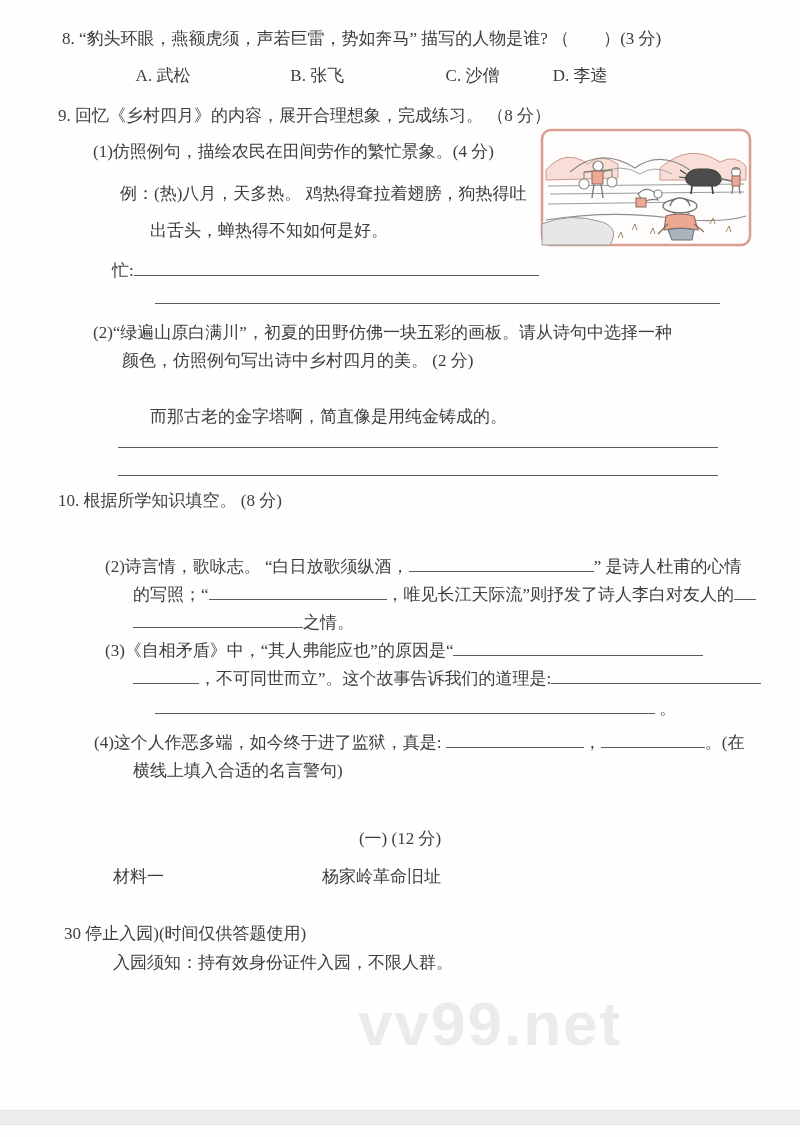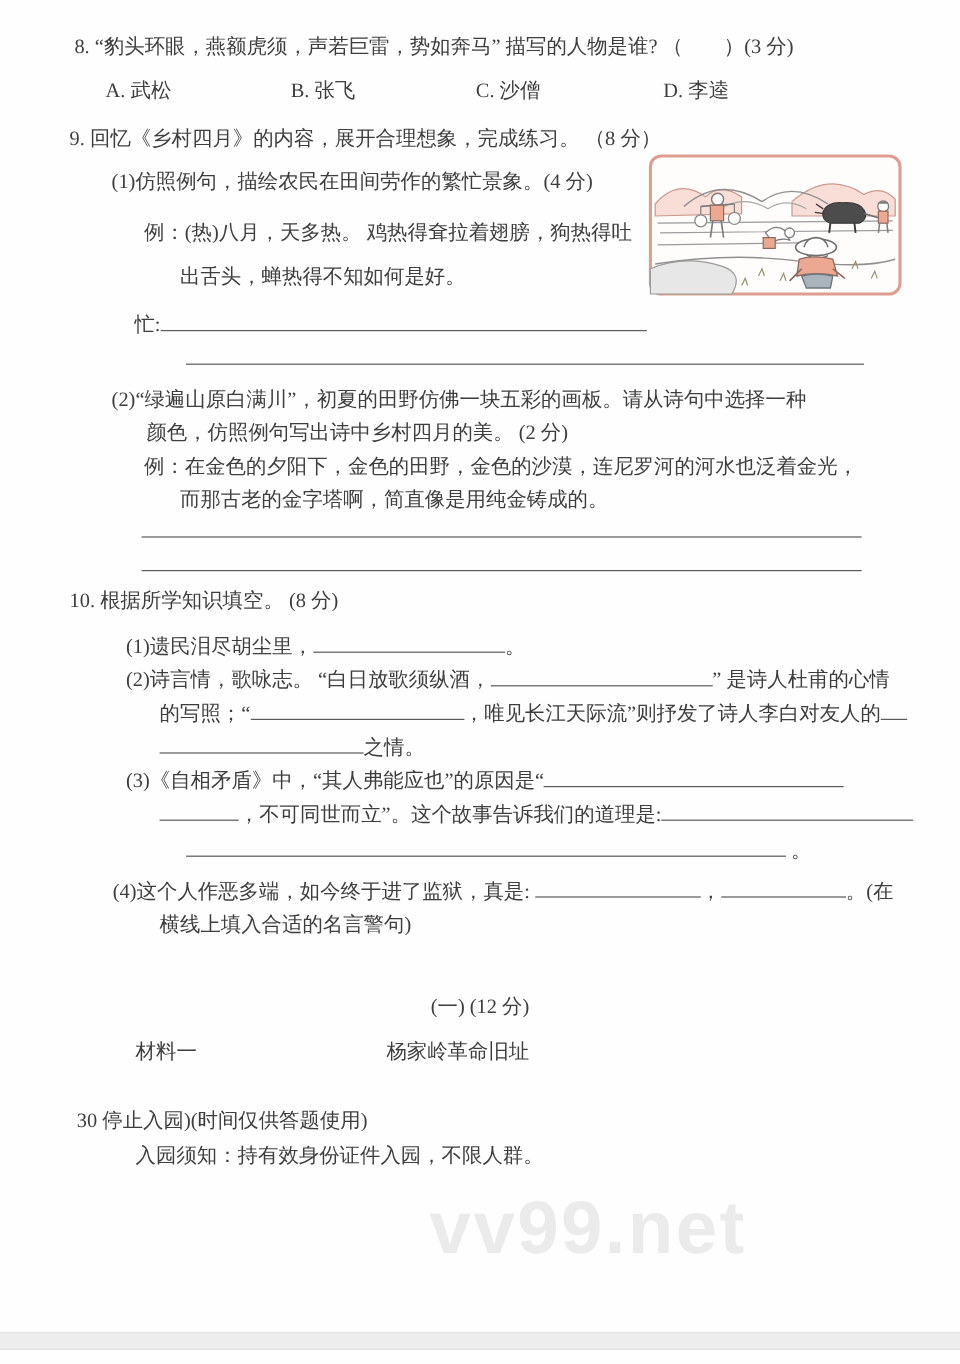--- a/index.html
+++ b/index.html
@@ -12,21 +12,21 @@
     color:#3d3d3d;
     font-size:17px;
   }
   .ln{position:absolute;white-space:nowrap;line-height:26px;}
   .blank{
     display:inline-block;
     border-bottom:1.5px solid #5a5a5a;
     height:17px;
     vertical-align:baseline;
   }
-  .opt{display:inline-block;}
+  .opt{display:inline-block;text-align:center;}
   .center{width:800px;text-align:center;}
   .illus{
     position:absolute;left:540px;top:128px;
     width:212px;height:119px;
   }
   .watermark{
     position:absolute;left:358px;top:988px;
     font-family:"Liberation Sans","DejaVu Sans",sans-serif;
     font-weight:bold;font-size:62px;letter-spacing:2px;
     color:#ebebeb;user-select:none;
@@ -106,34 +106,30 @@
 
   <div class="ln" style="top:258px;left:112px">
     <span>忙:</span><span class="blank" style="width:405px"></span>
   </div>
   <div class="ln" style="top:286px;left:155px">
     <span class="blank" style="width:565px"></span>
   </div>
 
   <div class="ln" style="top:320px;left:93px">(2)“绿遍山原白满川”，初夏的田野仿佛一块五彩的画板。请从诗句中选择一种</div>
   <div class="ln" style="top:348px;left:122px">颜色，仿照例句写出诗中乡村四月的美。 (2 分)</div>
-  <div class="ln" style="top:376px;left:120px">例：在金色的夕阳下，金色的田野，金色的沙漠，连尼罗河的河水也泛着金光，</div>
   <div class="ln" style="top:404px;left:150px">而那古老的金字塔啊，简直像是用纯金铸成的。</div>
   <div class="ln" style="top:430px;left:118px">
     <span class="blank" style="width:600px"></span>
   </div>
   <div class="ln" style="top:458px;left:118px">
     <span class="blank" style="width:600px"></span>
   </div>
 
   <div class="ln" style="top:488px;left:58px">10.  根据所学知识填空。 (8 分)</div>
 
-  <div class="ln" style="top:526px;left:105px">
-    <span>(1)遗民泪尽胡尘里，</span><span class="blank" style="width:160px"></span><span>。</span>
-  </div>
 
   <div class="ln" style="top:554px;left:105px">
     <span>(2)诗言情，歌咏志。 “白日放歌须纵酒，</span><span class="blank" style="width:185px"></span><span>” 是诗人杜甫的心情</span>
   </div>
   <div class="ln" style="top:582px;left:133px">
     <span>的写照；“</span><span class="blank" style="width:178px"></span><span>，唯见长江天际流”则抒发了诗人李白对友人的</span><span class="blank" style="width:22px"></span>
   </div>
   <div class="ln" style="top:610px;left:133px">
     <span class="blank" style="width:170px"></span><span>之情。</span>
   </div>

